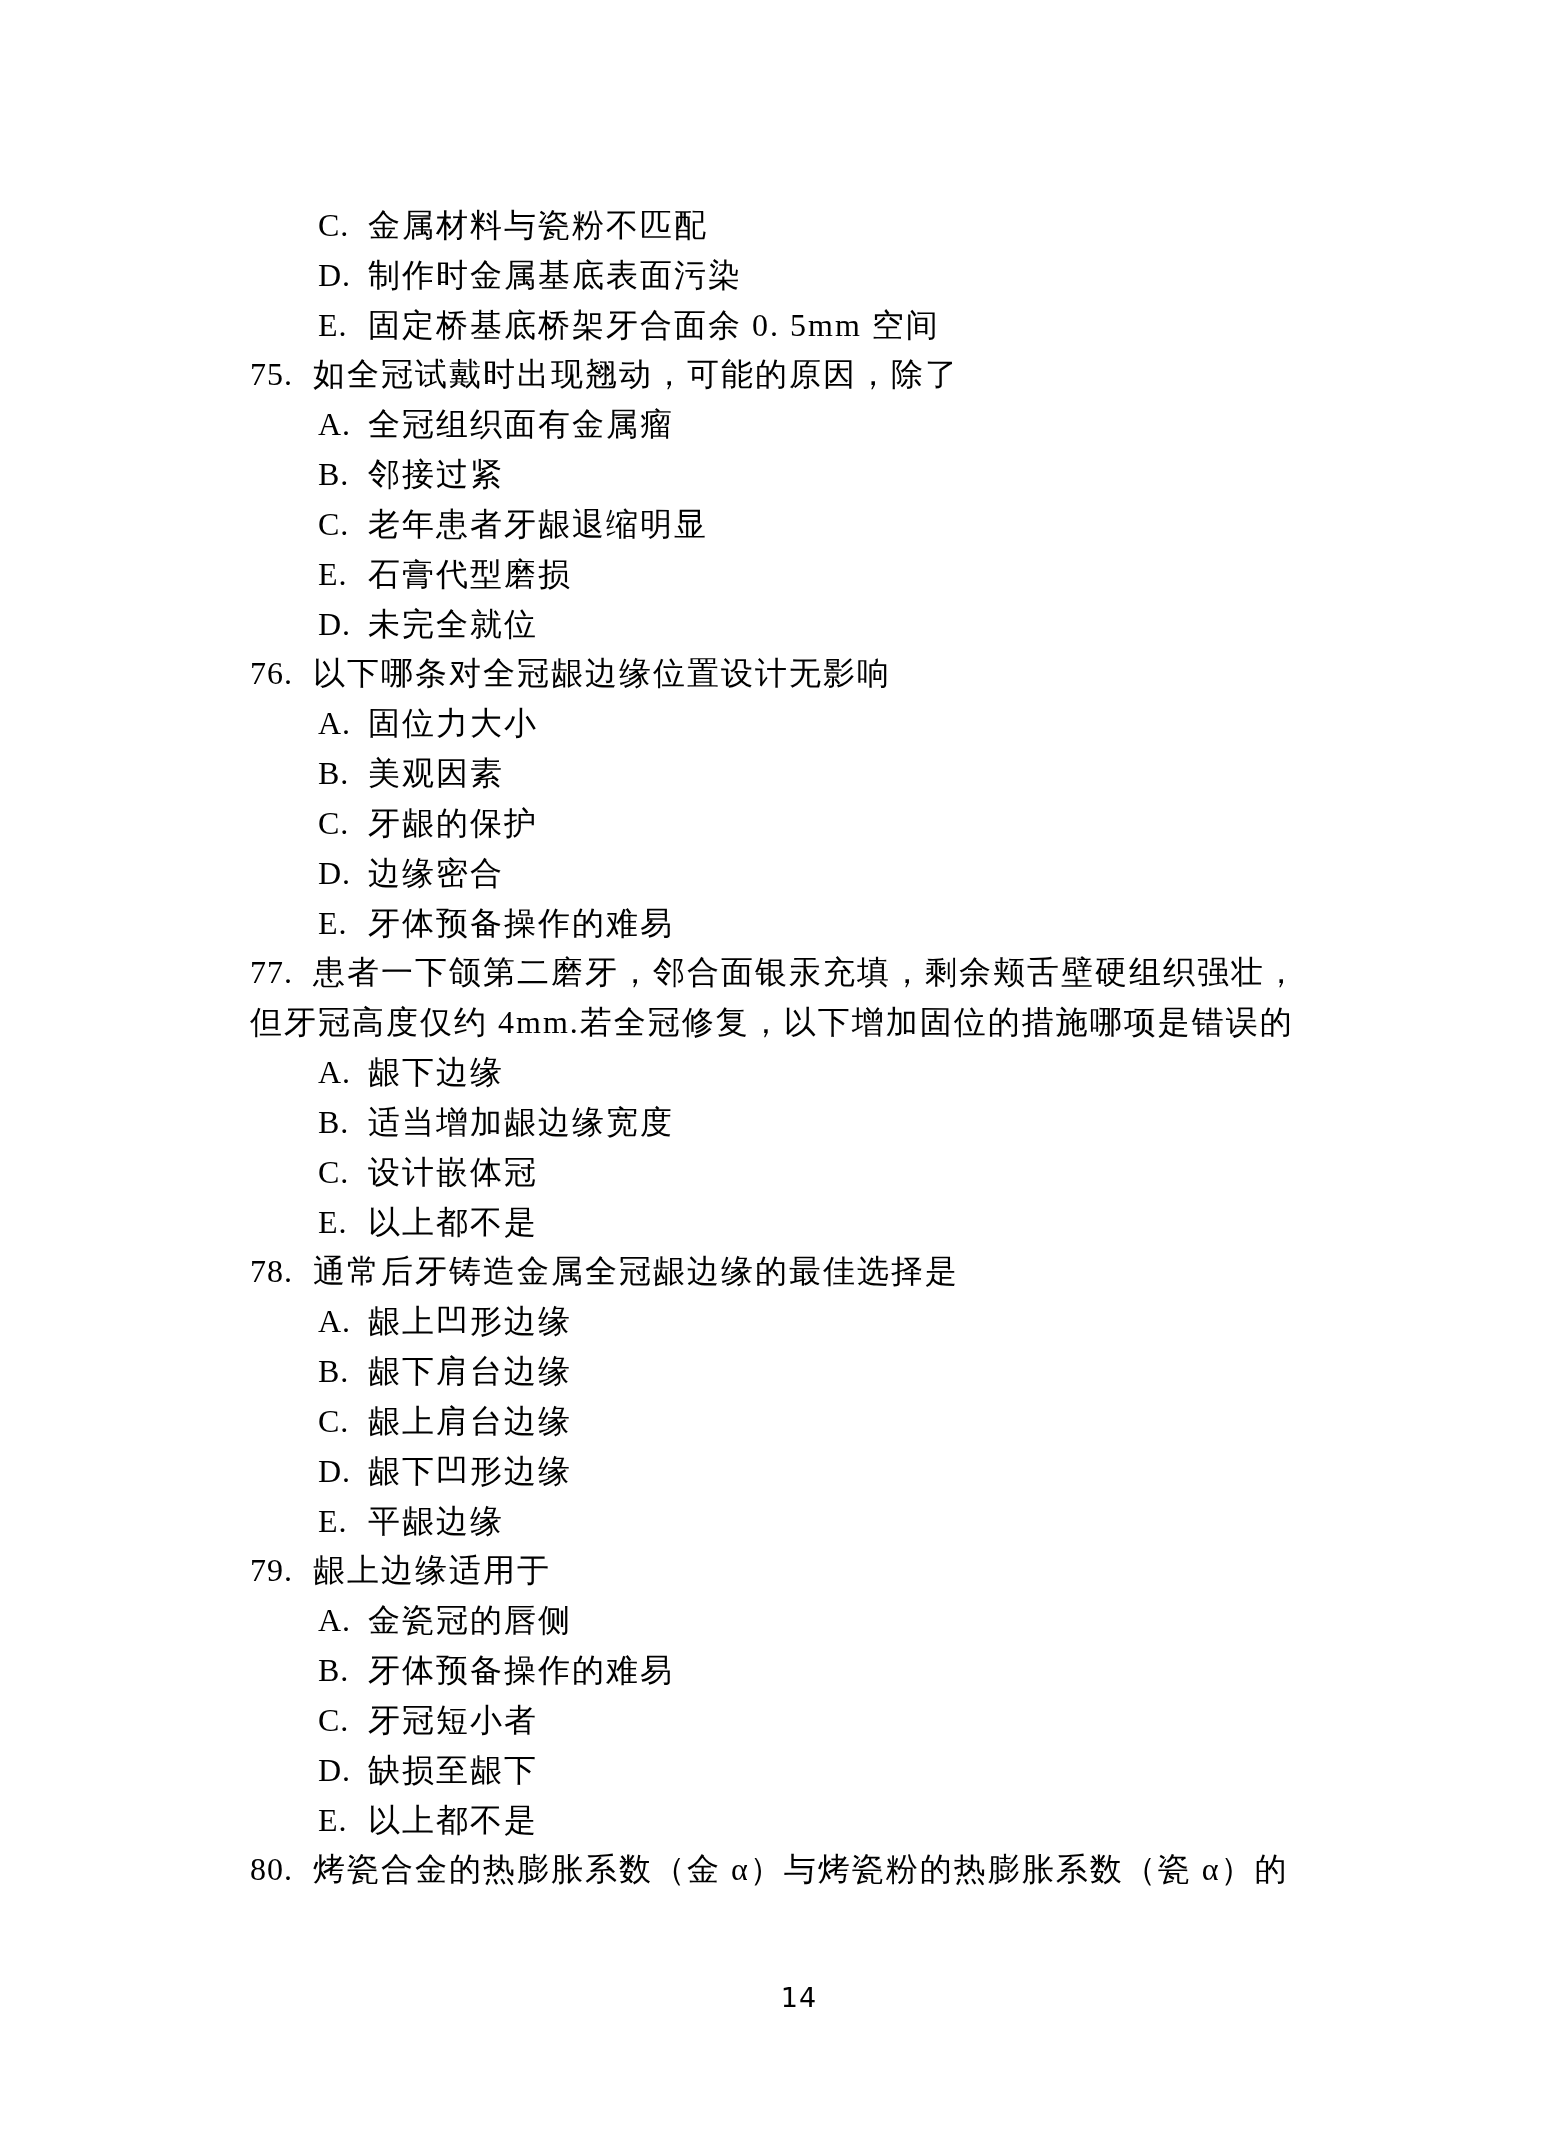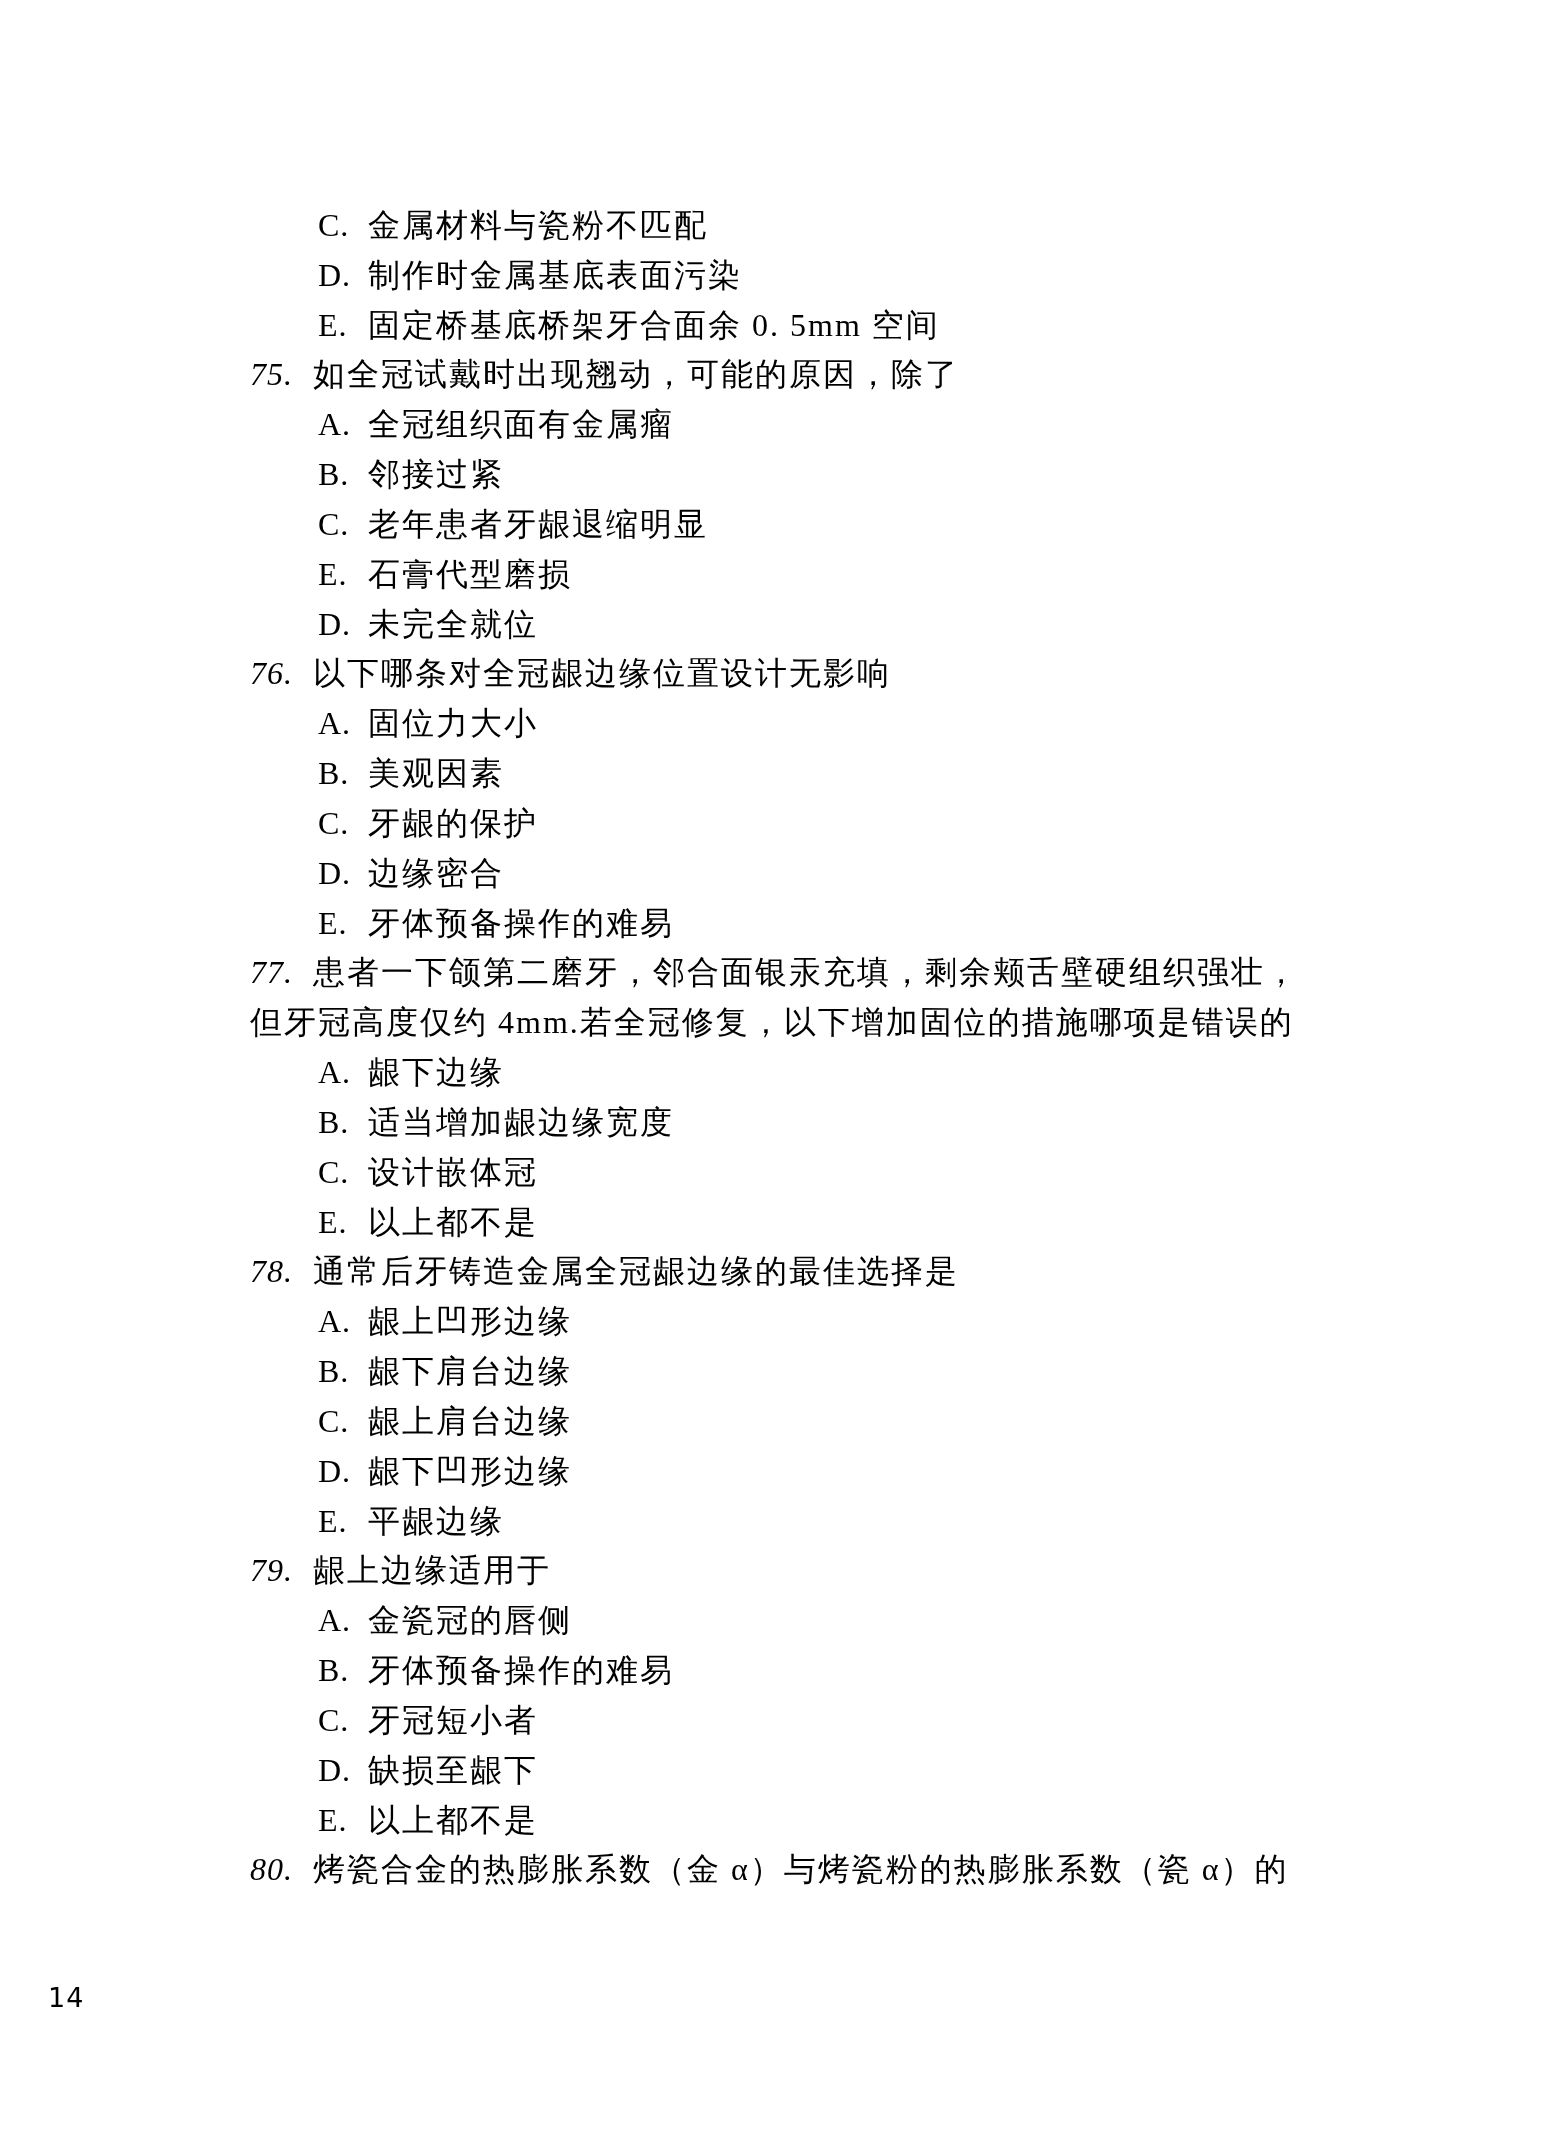--- a/index.html
+++ b/index.html
@@ -31,33 +31,33 @@
   .line .prefix {
     display: inline-block;
     vertical-align: top;
     letter-spacing: 1px;
   }
   .line .text {
     letter-spacing: 2px;
   }
   .line--question .prefix {
     width: 63px;
-    font-style: italic;
   }
   .line--option {
     padding-left: 68px;
   }
   .line--option .prefix {
     width: 50px;
   }
   .page-number {
     position: absolute;
     left: 0;
     right: 0;
     top: 1982px;
+    text-align: center;
     font-size: 27px;
     letter-spacing: 1px;
     font-family: "DejaVu Sans", "Liberation Sans", sans-serif;
     color: #000000;
     padding-left: 48px;
   }
 </style>
 </head>
 <body>
 

